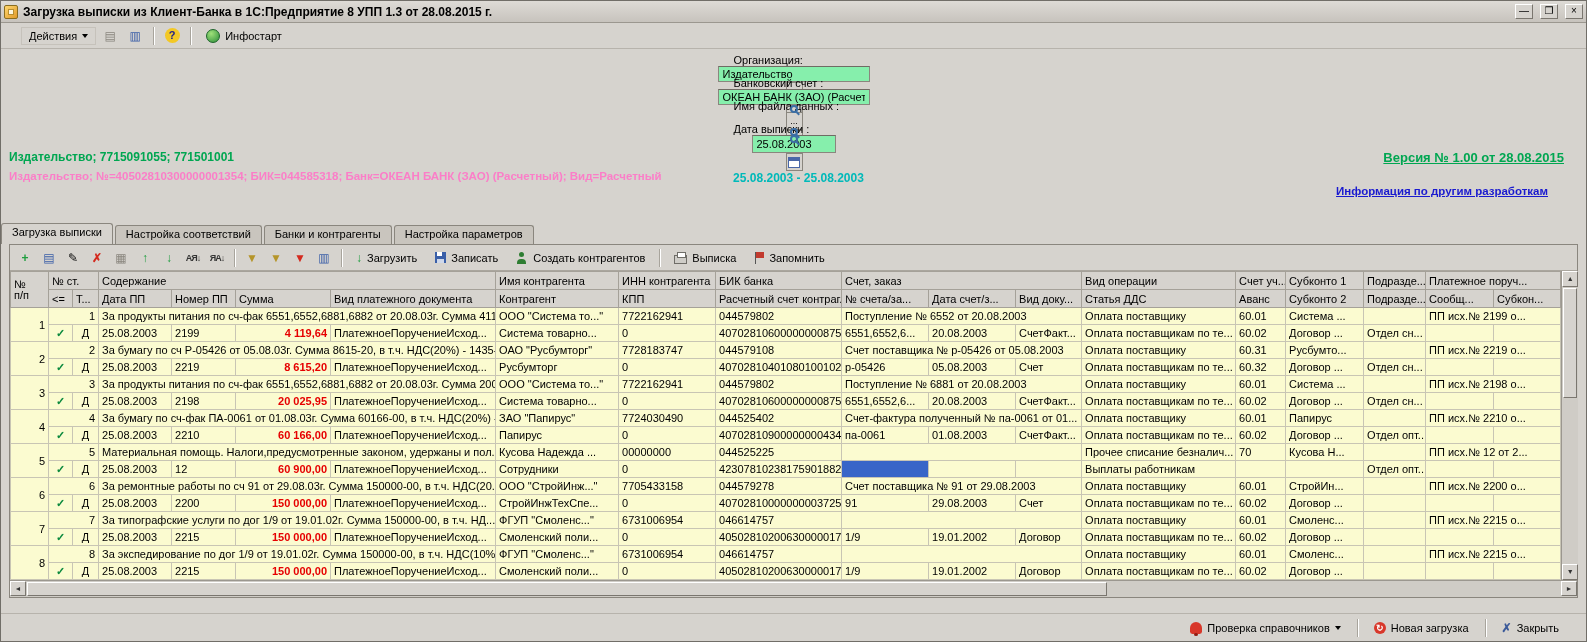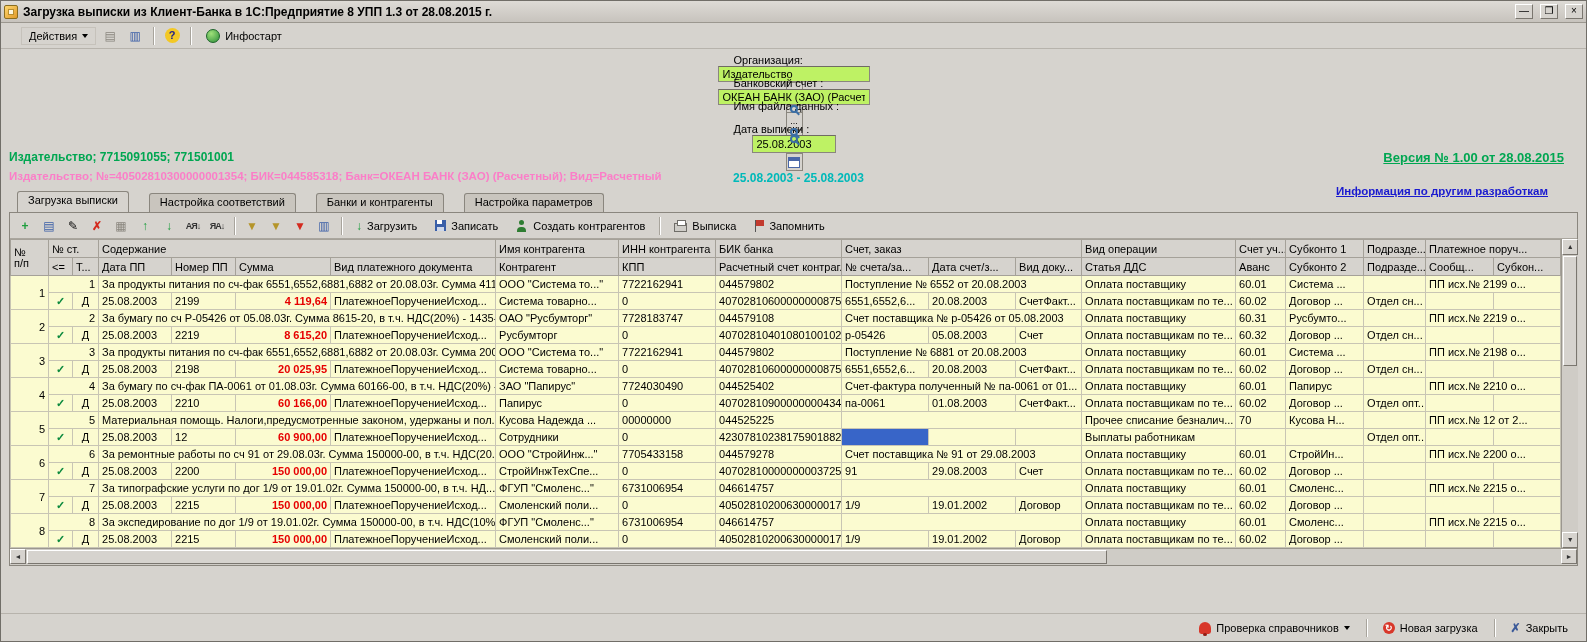--- a/index.html
+++ b/index.html
@@ -25,38 +25,38 @@
   .arrow-down { width:0; height:0; border-left:3px solid transparent; border-right:3px solid transparent; border-top:4px solid #000; }
   .help-icon { width:15px; height:15px; border-radius:50%; background:#f3c825; color:#20208a; font-weight:bold;
     text-align:center; line-height:15px; font-size:11px; }
   .globe-icon { width:14px; height:14px; border-radius:50%; background:radial-gradient(circle at 35% 30%, #9fe07a, #2e8f3a);
     border:1px solid #1c6329; }
 
   
   .form-area { padding:5px 8px 0; flex:none; }
   .frow { display:flex; align-items:center; height:20px; margin-bottom:3px;flex-direction:column; }
   .flabel { width:120px; flex:none; }
-  .finput { flex:1; height:18px; background:#bef264; border:1px solid #8a867e; border-top-color:#6f6b63;
+  .finput { flex:1; height:18px; background:#86efac; border:1px solid #8a867e; border-top-color:#6f6b63;
     padding:1px 4px; font:inherit; color:#000; }
   .side-btn { width:17px; height:18px; flex:none; border:1px solid #8a867e; background:#d6d3ce;
     font-size:9px; line-height:14px; text-align:center; margin-left:1px; display:flex; align-items:center; justify-content:center; }
   .ico-mag { width:8px; height:8px; border:2px solid #3b6ea5; border-radius:50%; position:relative; }
   .ico-mag::after { content:""; position:absolute; width:5px; height:2px; background:#3b6ea5; transform:rotate(45deg); right:-4px; bottom:-3px; }
   .date-input { flex:none; width:84px; }
   .ico-cal { width:12px; height:11px; border:1px solid #4a67a8; background:#fff; position:relative; }
   .ico-cal::before { content:""; position:absolute; top:0; left:0; right:0; height:3px; background:#4a67a8; }
   .date-range { color:#00b9b9; font-weight:bold; margin-left:10px; font-size:12px; }
   .link-blue { color:#1a1acf; font-weight:bold; text-decoration:underline; margin-left:auto; margin-right:30px; font-size:11.5px; }
   .link-green { color:#00a651; font-weight:bold; text-decoration:underline; margin-left:auto; margin-right:14px; font-size:13px; }
   .info-row { display:flex; align-items:center; padding:2px 8px 0; height:20px; flex:none; }
   .info-green { color:#00a651; font-weight:bold; font-size:12px; }
   .info-pink { color:#fb7ec8; font-weight:bold; font-size:11.5px; padding:4px 8px 0; height:20px; flex:none; }
 
   
-  .tabstrip { display:flex; align-items:flex-end; padding:5px 16px 0; gap:20px; height:26px; flex:none; }
+  .tabstrip { display:flex; align-items:flex-end; padding:5px 0 0; gap:2px; height:26px; flex:none;margin-top:32px; }
   .tab { padding:2px 10px; border:1px solid #8a867e; border-bottom:none; background:#c9c5be;
     border-radius:3px 3px 0 0; height:19px; white-space:nowrap; }
   .tab.active { background:#d6d3ce; height:21px; position:relative; z-index:2; }
 
   
   .panel { margin:0 8px; border:1px solid #8a867e; background:#d6d3ce; display:flex; flex-direction:column; flex:none; }
   .table-toolbar { display:flex; align-items:center; gap:2px; padding:2px 4px; border-bottom:1px solid #aaa69e; height:26px; }
   .txt-btn { display:flex; align-items:center; gap:5px; padding:2px 7px; border:1px solid transparent; white-space:nowrap; }
   .ic { font-size:12px; line-height:12px; }
   .ic-green { color:#1e9e3e; font-weight:bold; }
@@ -98,21 +98,21 @@
   .scroll-btn { height:16px; flex:none; border:1px solid; border-color:#fff #7a766f #7a766f #fff; background:#d6d3ce;
     font-size:7px; text-align:center; line-height:13px; color:#333; }
   .scroll-btn.h { width:16px; height:15px; flex:none; }
   .vthumb { height:110px; margin:1px; border:1px solid; border-color:#fff #7a766f #7a766f #fff; background:#d6d3ce; }
   .vtrack, .htrack { flex:1; }
   .hscroll { height:17px; flex:none; border-top:1px solid #9b978f; background:#cfccc6; display:flex; align-items:stretch; }
   .hthumb { width:1080px; margin:1px; border:1px solid; border-color:#fff #7a766f #7a766f #fff; background:#d6d3ce; }
 
   
   .footer { margin-top:auto; height:28px; flex:none; display:flex; align-items:center; justify-content:flex-end;
-    gap:4px; padding:2px 10px; border-top:1px solid #b7b3ac; }
+    gap:4px; padding:2px 19px; border-top:1px solid #b7b3ac; }
   .bell-icon { width:12px; height:12px; border-radius:50% 50% 20% 20%; background:#d8372a; position:relative; }
   .bell-icon::after { content:""; position:absolute; left:4px; bottom:-2px; width:4px; height:3px; border-radius:50%; background:#8f1d14; }
   .newload-icon { width:12px; height:12px; border-radius:50%; background:#d8372a; color:#fff; font-size:9px;
     line-height:12px; text-align:center; font-weight:bold; }
   .close-x { color:#3c5a99; font-weight:bold; font-size:12px; }
 </style>
 </head>
 <body>
 
 <div class="window">

